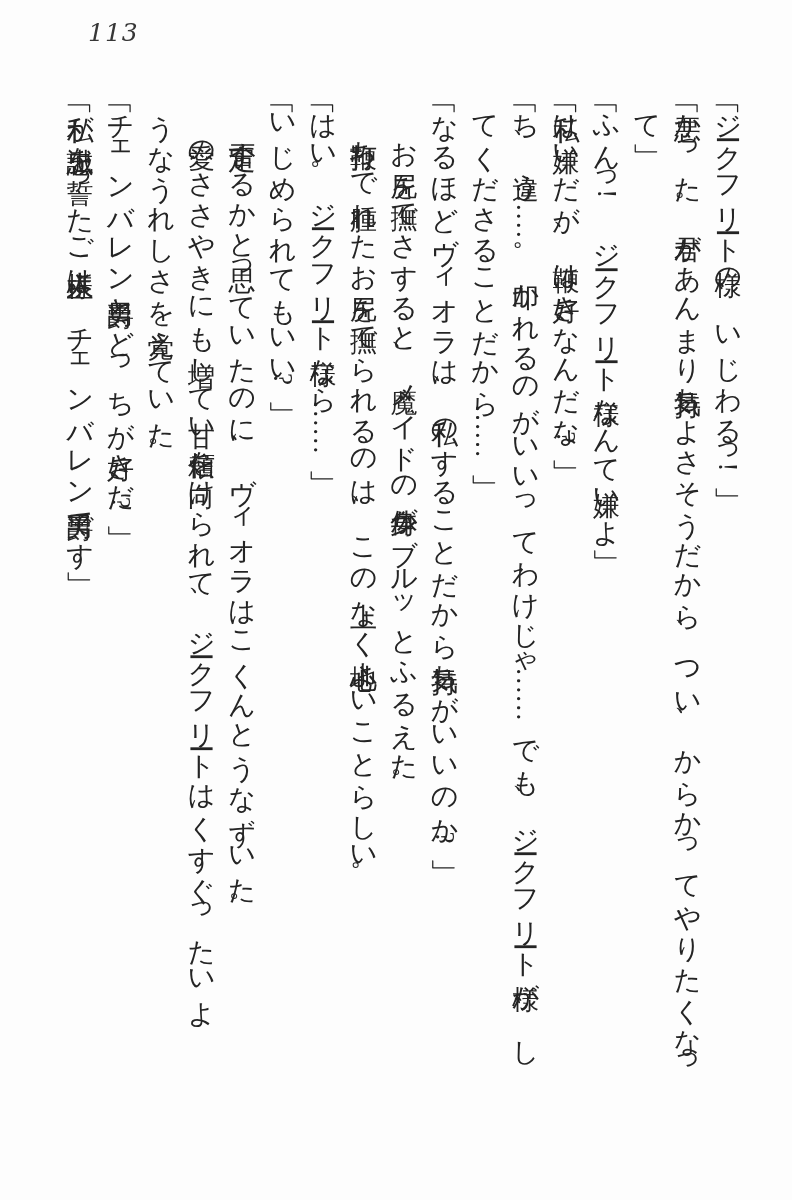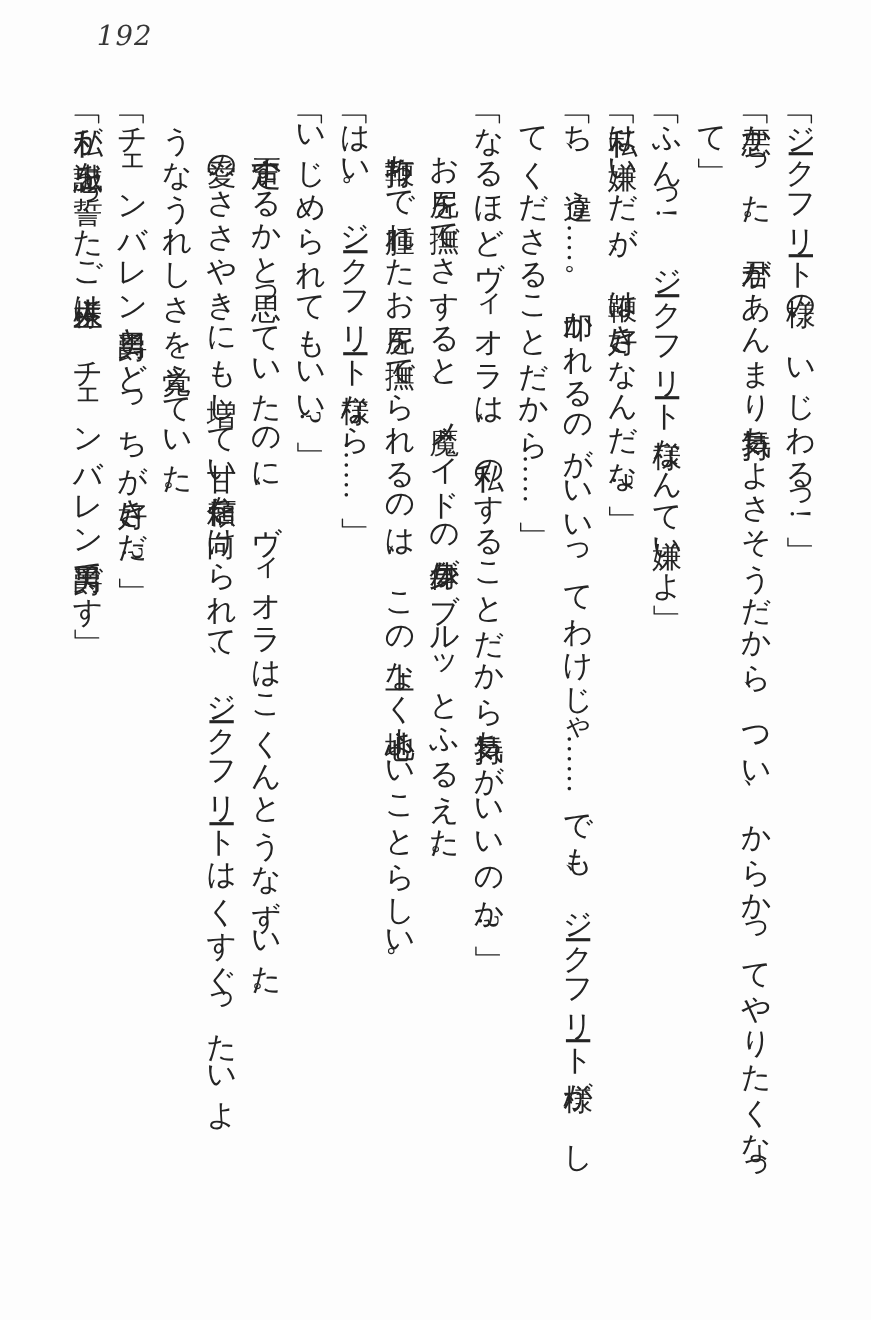--- a/index.html
+++ b/index.html
@@ -48,21 +48,21 @@
     white-space: nowrap;
   }
   .para.indent {
     text-indent: 1em;
   }
 </style>
 </head>
 <body>
 
 <div class="page">
-  <div class="page-number">192</div>
+  <div class="page-number">113</div>
 
   <div class="text-block">
       <div class="para">「ジークフリート様の、いじわるっ!」</div>
       <div class="para">「悪かった。君があんまり気持ちよさそうだから、つい、からかってやりたくなっ<br>て」</div>
       <div class="para">「ふんっ!　ジークフリート様なんて嫌いよ」</div>
       <div class="para">「私は嫌いだが、鞭は好きなんだな?」</div>
       <div class="para">「ち、違う……。叩かれるのがいいってわけじゃ……でも、ジークフリート様が、し<br>てくださることだから……」</div>
       <div class="para">「なるほどヴィオラは、私のすることだから気持ちがいいのか?」</div>
       <div class="para indent">お尻を撫でさすると、魔メイドの身体がブルッとふるえた。</div>
       <div class="para indent">鞭打ちで腫れたお尻を撫でられるのは、この上なく心地よいことらしい。</div>

